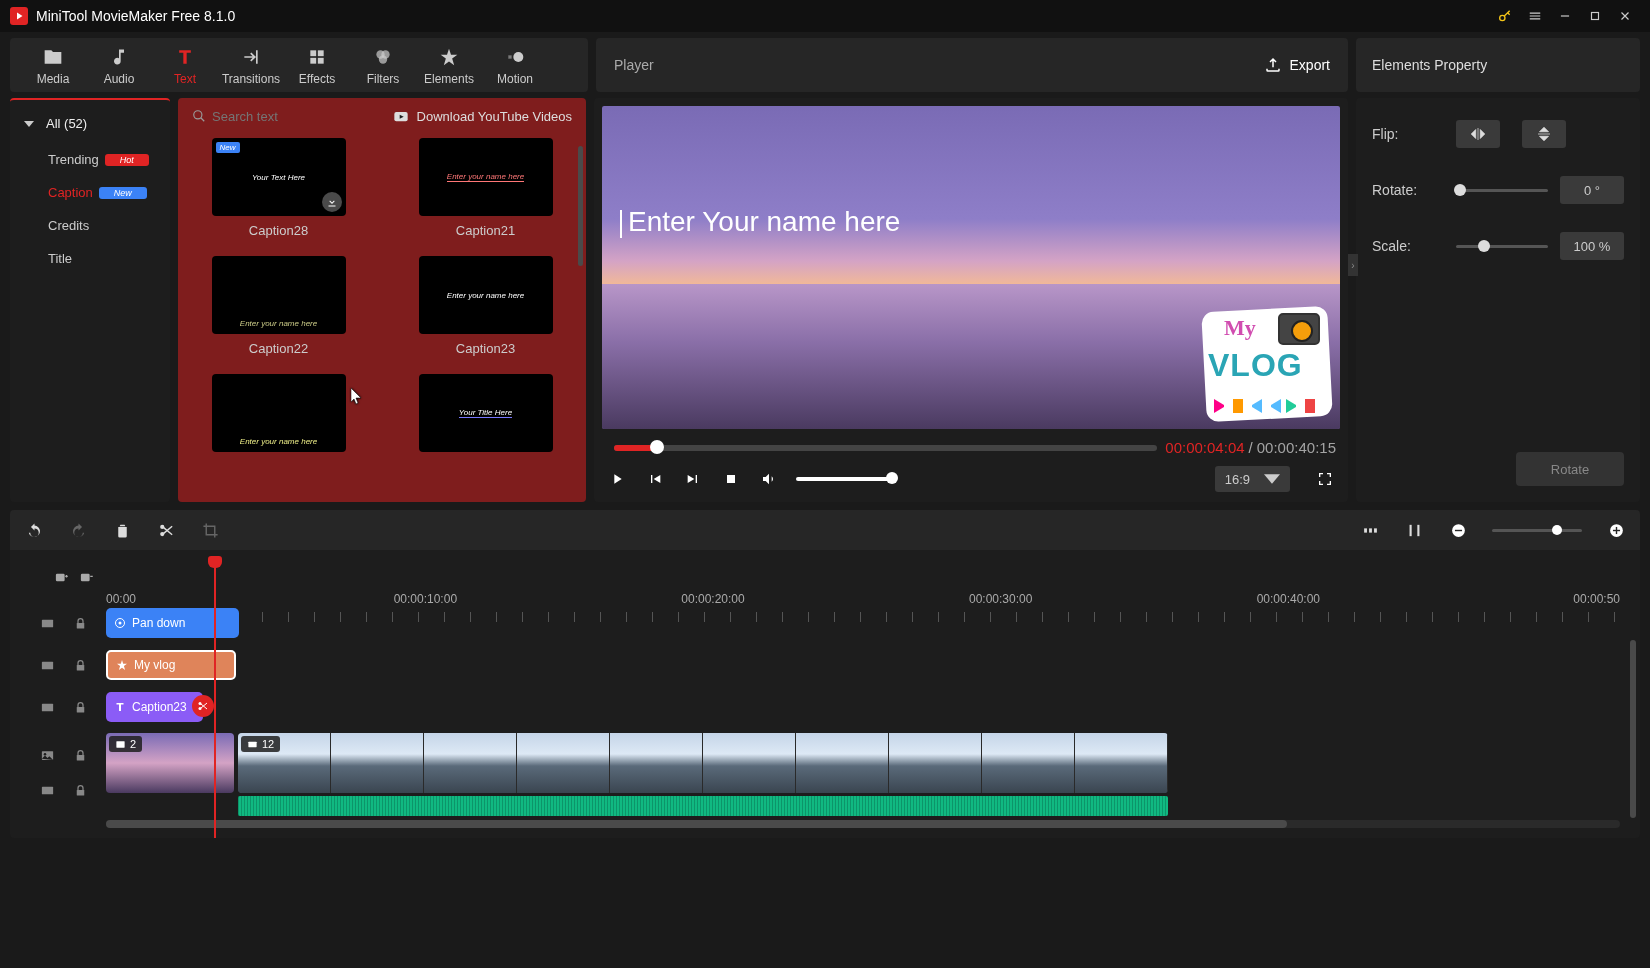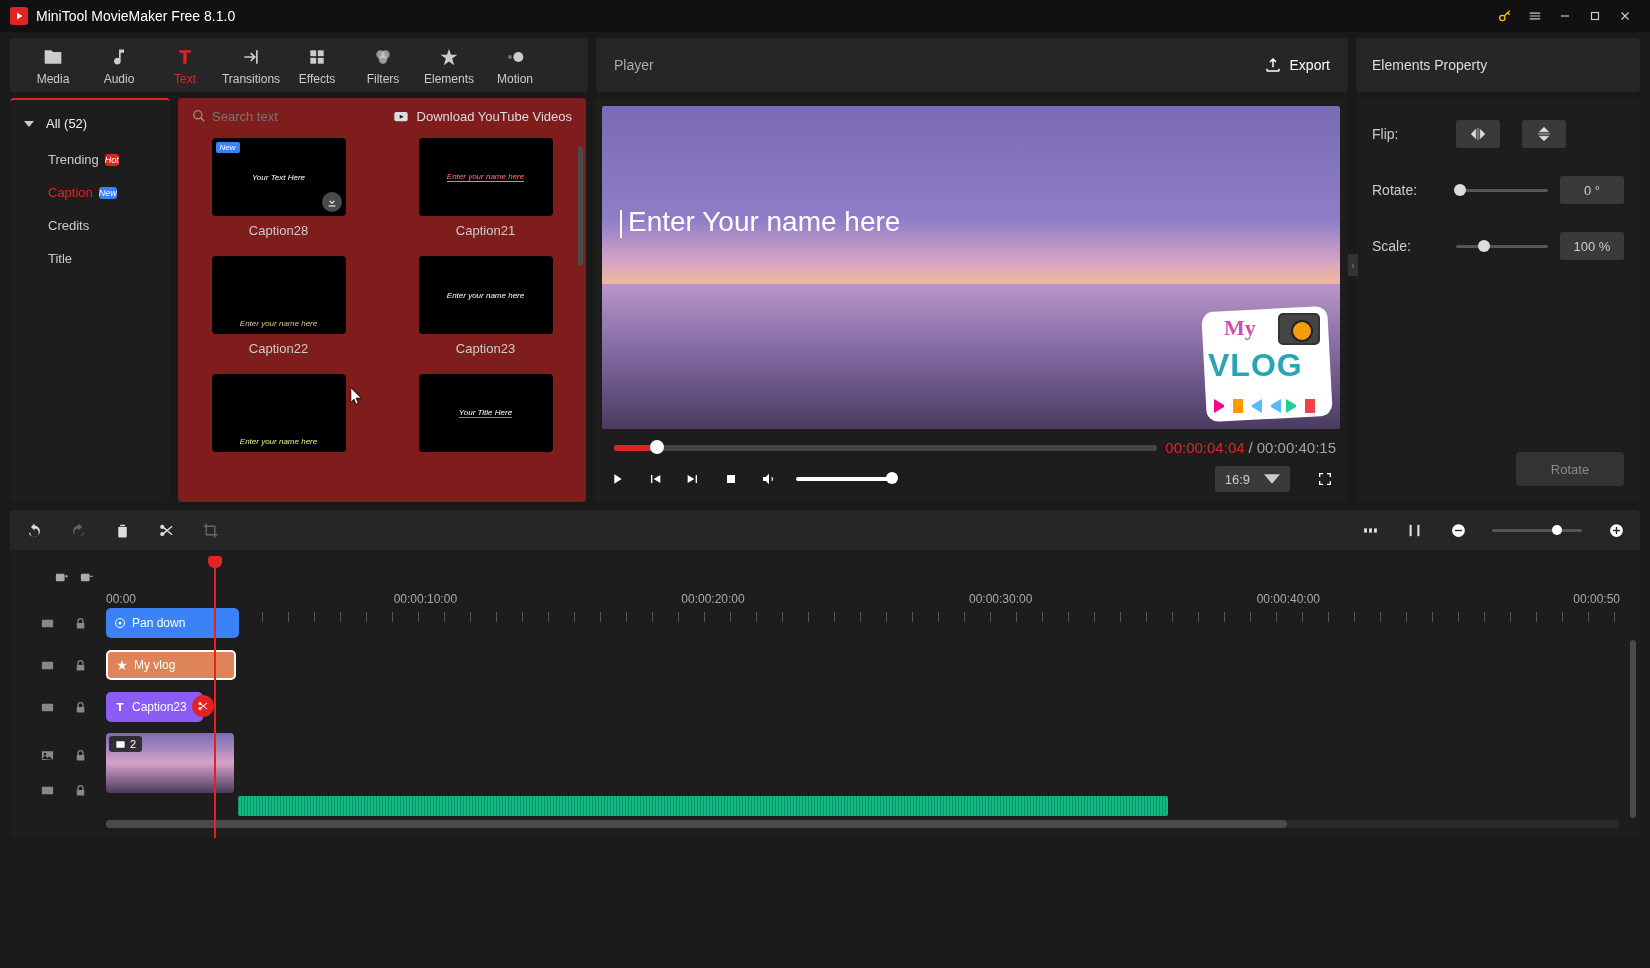--- a/index.html
+++ b/index.html
@@ -32,21 +32,21 @@
 .props-head { width: 284px; display: flex; align-items: center; padding: 0 16px; color: #ddd; font-size: 14px; }
 
 
 .main { display: flex; padding: 0 10px; gap: 8px; height: 404px; }
 
 .sidebar { width: 160px; background: #1d1d1d; border-radius: 4px; padding: 12px 0; border-top: 2px solid #e02424; }
 .sidebar .hdr { display: flex; align-items: center; padding: 4px 14px 12px; color: #eee; font-size: 13px; gap: 12px; }
 .sidebar .hdr svg { width: 10px; height: 10px; }
 .sidebar .item { padding: 9px 14px 9px 38px; color: #ccc; font-size: 13px; cursor: pointer; display: flex; align-items: center; gap: 6px; }
 .sidebar .item.active { color: #e02424; }
-.badge { font-size: 9px; padding: 1px 0; border-radius: 3px; color: #fff; font-style: italic; }
+.badge { font-size: 9px; padding: 1px 15px; border-radius: 3px; color: #fff; font-style: italic; }
 .badge.hot { background: #e02424; }
 .badge.new { background: #3b82f6; }
 
 .gallery { width: 408px; background: #7f1d1d; border-radius: 4px; padding: 10px 14px 0; position: relative; }
 .gallery-top { display: flex; align-items: center; justify-content: space-between; margin-bottom: 14px; }
 .search-wrap { display: flex; align-items: center; gap: 6px; color: #999; }
 .search-wrap input { background: transparent; border: none; color: #999; font-size: 13px; width: 120px; outline: none; }
 .dl-yt { display: flex; align-items: center; gap: 8px; color: #ddd; font-size: 13px; cursor: pointer; }
 .grid { display: grid; grid-template-columns: 1fr 1fr; gap: 18px 34px; }
 .card { text-align: center; }
@@ -651,20 +651,40 @@
     </div>
     <div class="track-body">
       <div class="vidclip a">
           <div class="badge-ct">
             <svg viewBox="0 0 24 24">
               <rect x="3" y="5" width="18" height="14" rx="1"></rect>
             </svg>
             <span>2</span>
           </div>
         </div>
+      <div class="vidclip b">
+        <div class="frames">
+            <div></div>
+            <div></div>
+            <div></div>
+            <div></div>
+            <div></div>
+            <div></div>
+            <div></div>
+            <div></div>
+            <div></div>
+            <div></div>
+          </div>
+        <div class="badge-ct">
+            <svg viewBox="0 0 24 24">
+              <rect x="3" y="6" width="18" height="12" rx="1"></rect>
+            </svg>
+            <span>12</span>
+          </div>
+      </div>
       <div class="wave"></div>
     </div>
   </div>
   <div class="hscroll">
       <div class="th"></div>
     </div>
   <div class="vscroll-tl"></div>
 </div>
 
 <div class="cursor-arrow"><svg viewBox="0 0 12 18">

